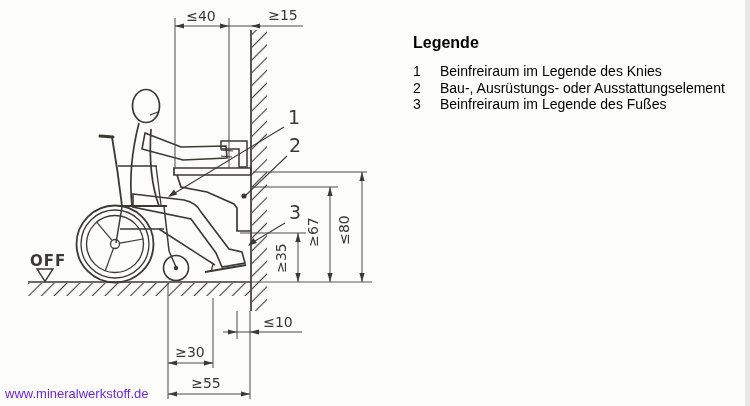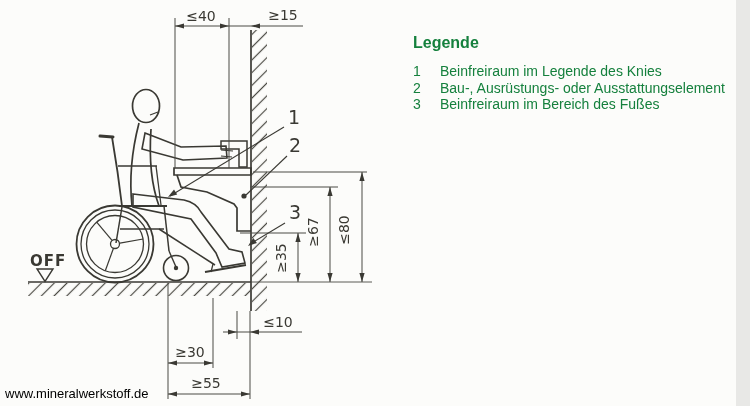--- a/index.html
+++ b/index.html
@@ -1,36 +1,36 @@
 <!DOCTYPE html>
 <html><head>
 <meta charset="utf-8">
 <style>
   html,body{margin:0;padding:0;background:#e8e8e6;}
   .stage{
     position:relative;width:736px;height:406px;background:#fcfcfa;
-    font-family:"Liberation Sans",sans-serif;overflow:hidden;
+    font-family:"Liberation Sans",sans-serif;overflow:hidden;padding-left:9px;
   }
   .stage svg{position:absolute;left:0;top:0;}
   svg text{
     font-family:"DejaVu Sans","Liberation Sans",sans-serif;
     fill:#3a3933;
   }
   .dim-text{font-size:14px;}
   .callout-text{font-size:19px;}
   .off-text{font-size:15px;font-weight:bold;letter-spacing:1px;}
   .legend{
-    position:absolute;left:413px;top:34px;color:#15803d;
+    position:absolute;left:413px;top:34px;color:#000000;
   }
   .legend-title{font-size:16px;font-weight:bold;margin-bottom:11px;}
   .legend-row{display:flex;font-size:14px;line-height:16.5px;}
   .legend-num{width:27px;flex:0 0 27px;}
   .legend-label{white-space:nowrap;}
   .watermark{
-    position:absolute;left:5px;top:386px;font-size:13px;color:#000000;
+    position:absolute;left:5px;top:386px;font-size:13px;color:#6d28d9;
   }
 </style>
 </head>
 <body>
 
 <div class="stage">
 
 <svg width="750" height="406" viewBox="0 0 750 406">
   <defs>
     <pattern id="hatch" width="9" height="9" patternUnits="userSpaceOnUse" patternTransform="rotate(45)">
@@ -164,19 +164,19 @@
   <div class="legend-row">
     <span class="legend-num">1</span>
     <span class="legend-label">Beinfreiraum im Legende des Knies</span>
   </div>
   <div class="legend-row">
     <span class="legend-num">2</span>
     <span class="legend-label">Bau-, Ausrüstungs- oder Ausstattungselement</span>
   </div>
   <div class="legend-row">
     <span class="legend-num">3</span>
-    <span class="legend-label">Beinfreiraum im Bereich des Fußes</span>
+    <span class="legend-label">Beinfreiraum im Legende des Fußes</span>
   </div>
 </div>
 
 <div class="watermark">www.mineralwerkstoff.de</div>
 
 </div>
 
 </body></html>

